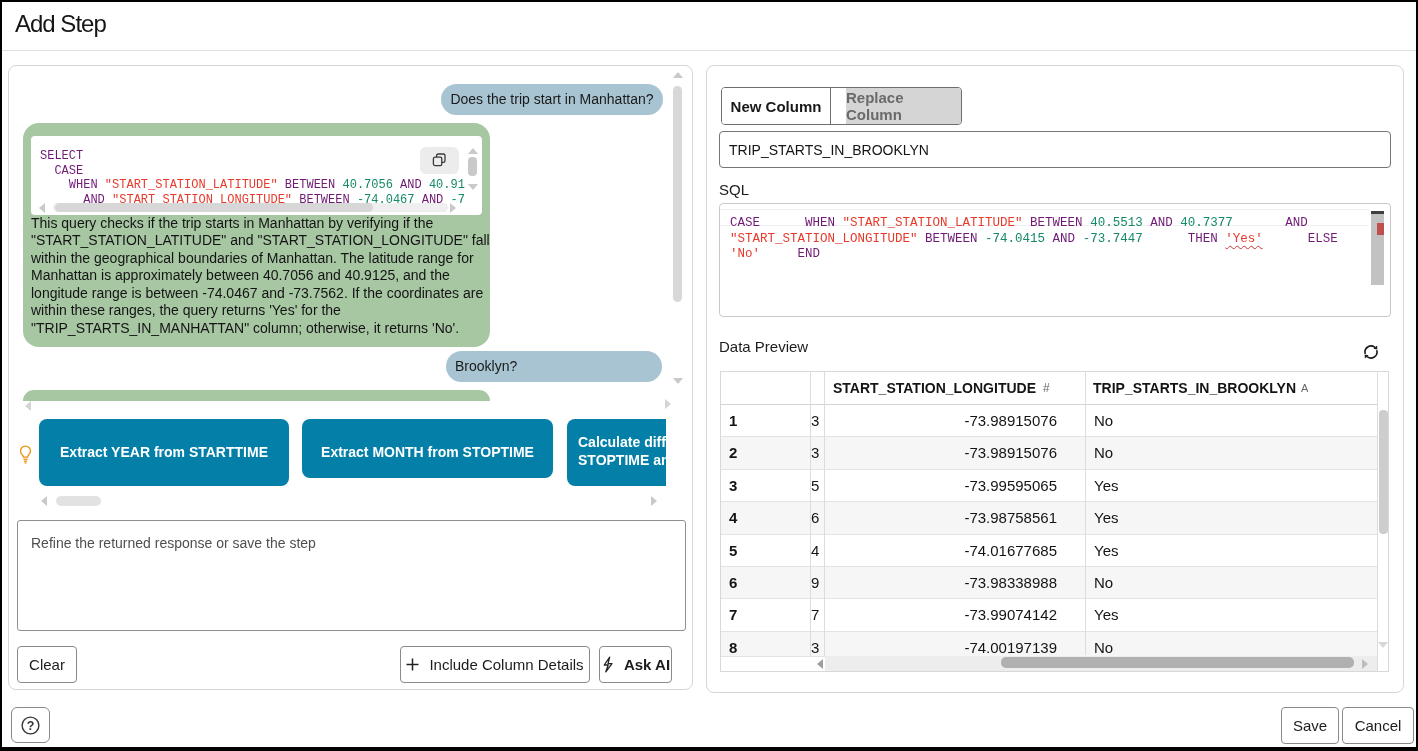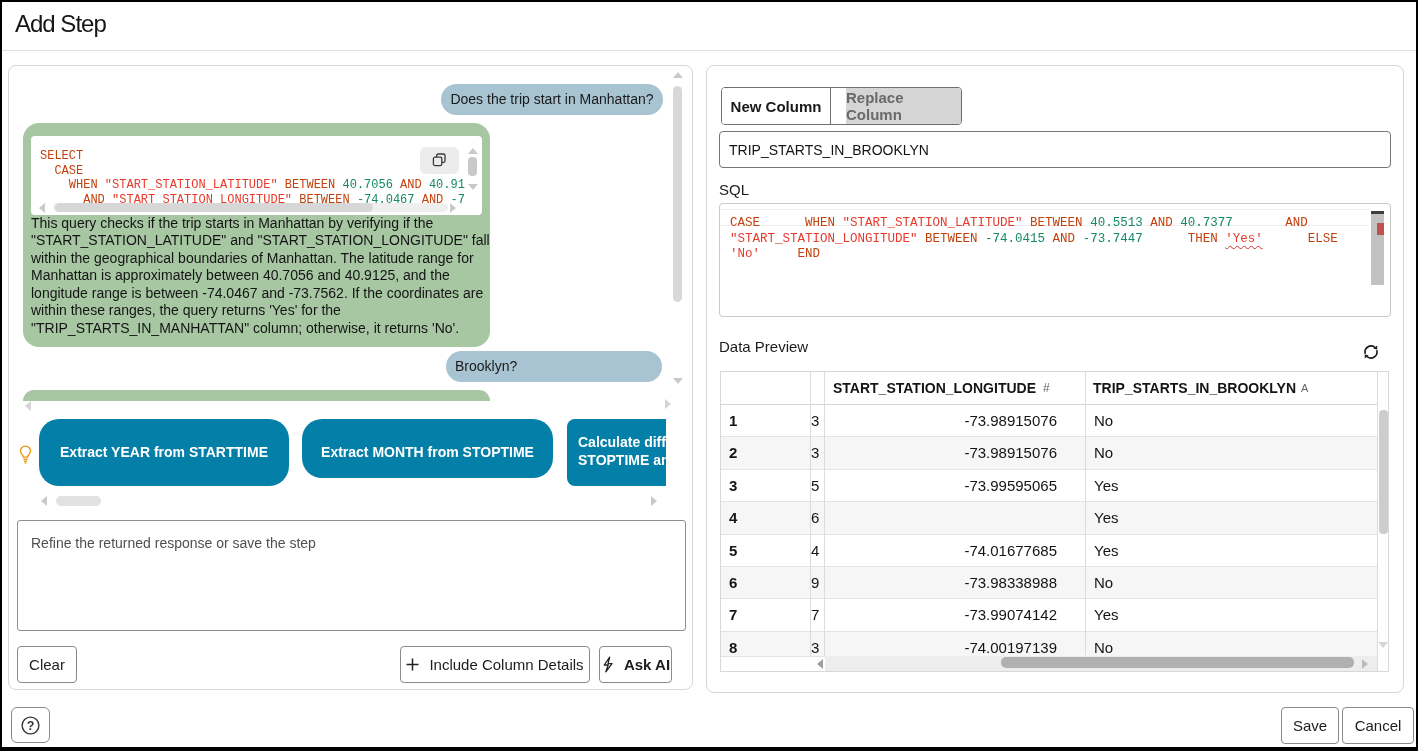--- a/index.html
+++ b/index.html
@@ -10,31 +10,31 @@
 h1 { position:absolute; left:13px; top:8px; font-size:24px; font-weight:400; letter-spacing:-1px; color:#161616; }
 #hr-top { position:absolute; left:0; top:48px; width:1414px; height:1px; background:#e0e0e0; }
 #lpanel { position:absolute; left:6px; top:63px; width:685px; height:625px; border:1px solid #d6d6d6; border-radius:8px; }
 #rpanel { position:absolute; left:704px; top:63px; width:698px; height:628px; border:1px solid #d6d6d6; border-radius:8px; }
 
 .bubble { position:absolute; border-radius:16px; color:#1a1a1a; font-size:14px; }
 .blue { background:#a8c4d2; }
 .green { background:#a7c7a3; }
 
 .mono { font-family:"Liberation Mono", monospace; font-size:12px; white-space:pre; }
-.kw { color:#c2410c; }
+.kw { color:#701a75; }
 .str { color:#e8392b; }
 .num { color:#148a68; }
 
 .tl,.tr,.tu,.td { position:absolute; width:0; height:0; }
 .tl { border-top:5px solid transparent; border-bottom:5px solid transparent; border-right:6px solid #c9c9c9; }
 .tr { border-top:5px solid transparent; border-bottom:5px solid transparent; border-left:6px solid #c9c9c9; }
 .tu { border-left:5px solid transparent; border-right:5px solid transparent; border-bottom:6px solid #c9c9c9; }
 .td { border-left:5px solid transparent; border-right:5px solid transparent; border-top:6px solid #c9c9c9; }
 
-.chip { position:absolute; background:#0480a8; border-radius:20px; color:#fff; font-weight:bold; font-size:14px; }
+.chip { position:absolute; background:#0480a8; border-radius:8px; color:#fff; font-weight:bold; font-size:14px; }
 
 .btn { position:absolute; background:#fff; border:1px solid #8a8a8a; border-radius:4px; color:#1c1c1c; font-size:15px;
   display:flex; align-items:center; justify-content:center; }
 
 .trow { position:absolute; left:0; width:656px; height:32.4px; line-height:32.4px; border-bottom:1px solid #e3e3e3; }
 .c1 { position:absolute; left:8px; }
 .c2 { position:absolute; left:90px; }
 .c3 { position:absolute; left:103px; width:260px; text-align:right; padding-right:27px; }
 .c4 { position:absolute; left:373px; }
 .vln { position:absolute; top:0; width:1px; height:301px; background:#dcdcdc; }
@@ -172,20 +172,21 @@
       </div>
     <div class="trow" style="top:97.8px;">
         <b class="c1">3</b>
         <span class="c2">5</span>
         <span class="c3">-73.99595065</span>
         <span class="c4">Yes</span>
       </div>
     <div class="trow" style="top:130.2px; background:#f6f6f6;">
         <b class="c1">4</b>
         <span class="c2">6</span>
+        <span class="c3">-73.98758561</span>
         <span class="c4">Yes</span>
       </div>
     <div class="trow" style="top:162.6px;">
         <b class="c1">5</b>
         <span class="c2">4</span>
         <span class="c3">-74.01677685</span>
         <span class="c4">Yes</span>
       </div>
     <div class="trow" style="top:195px; background:#f6f6f6;">
         <b class="c1">6</b>

